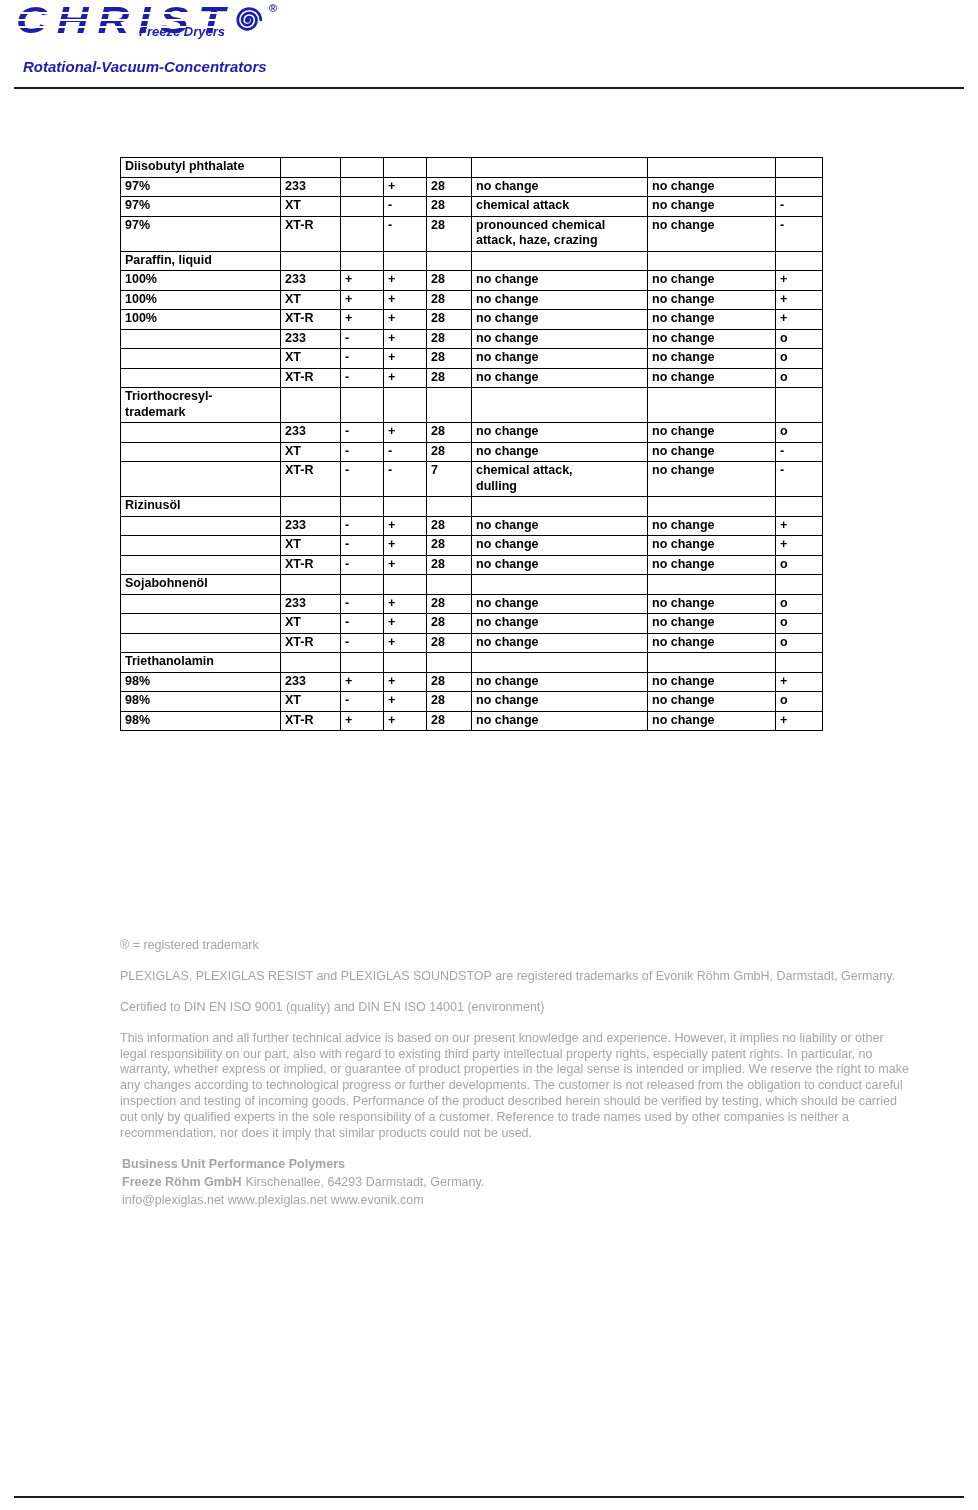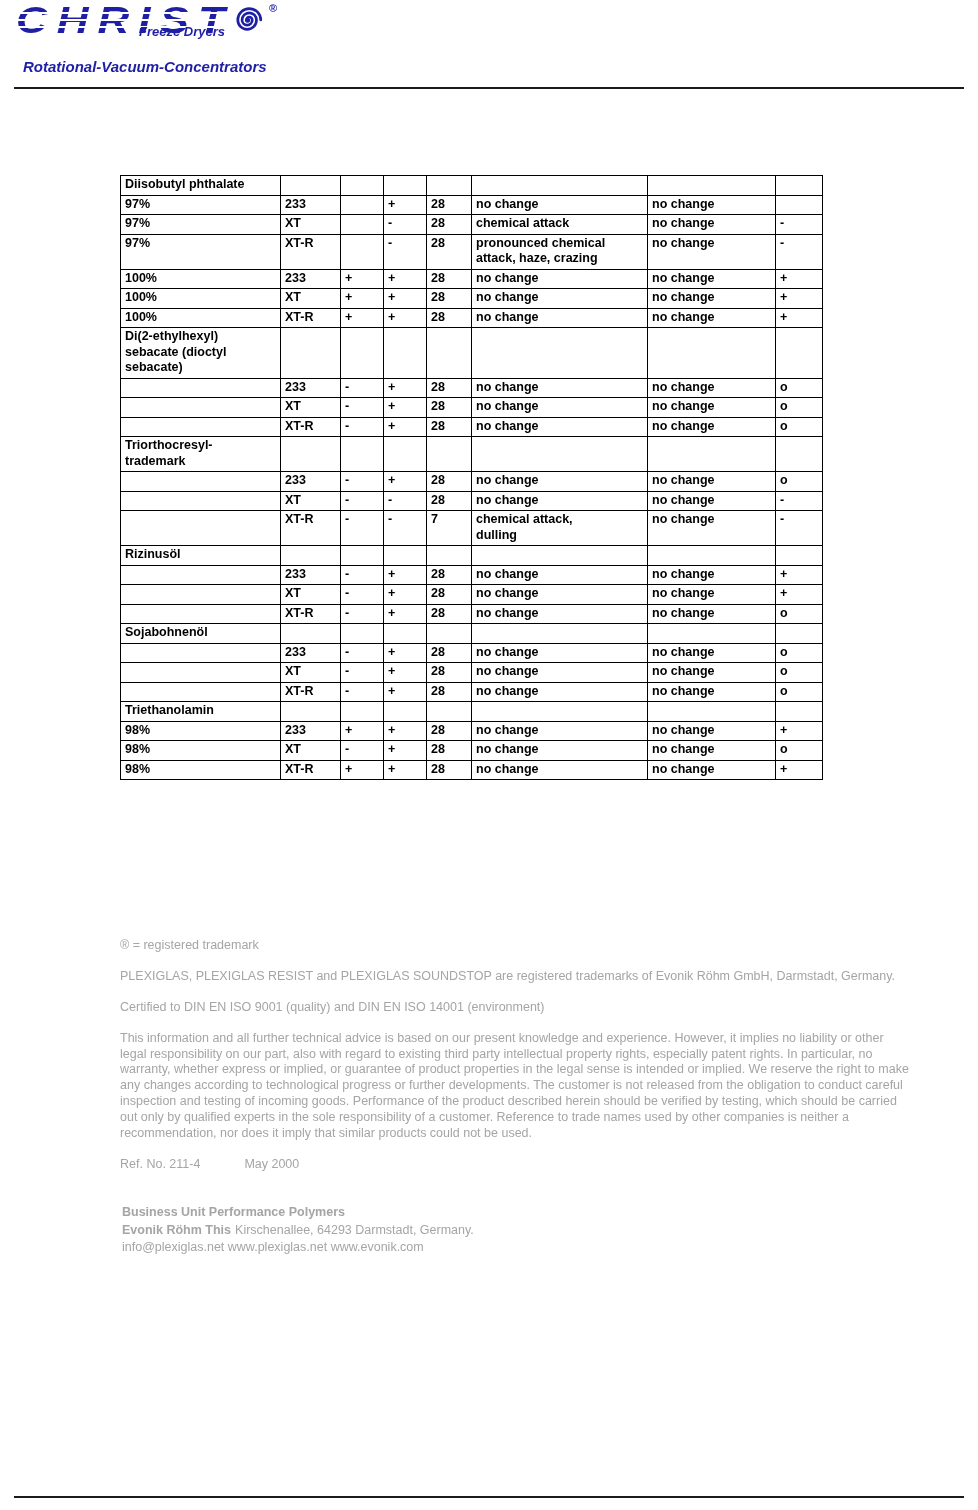--- a/index.html
+++ b/index.html
@@ -16,21 +16,21 @@
   .spiral{position:absolute;left:231px;top:3px;}
   .reg-mark{position:absolute;left:269px;top:2px;font-size:11px;font-weight:700;color:var(--brand);}
   .sub1{position:absolute;left:139px;top:24px;font-size:13px;font-weight:700;
         font-style:italic;color:var(--brand);}
   .sub2{position:absolute;left:23px;top:58px;font-size:15px;font-weight:700;
         font-style:italic;color:var(--brand);}
   .rule{position:absolute;left:14px;width:950px;height:2px;background:#1b1b1b;}
   .top-rule{top:87px;}
   .bottom-rule{top:1496px;}
   
-  table.res{position:absolute;left:120px;top:175px;border-collapse:collapse;
+  table.res{position:absolute;left:120px;top:157px;border-collapse:collapse;
             table-layout:fixed;width:702px;}
   table.res td{border:1px solid #000;font-size:12.5px;font-weight:700;color:#000;
             padding:1px 4px 2px;vertical-align:top;white-space:pre-line;line-height:1.24;}
   
   .footer{position:absolute;left:120px;top:938px;width:792px;color:var(--muted);
           font-size:12.5px;line-height:1.27;}
   .footer p{margin:0 0 15px;}
   .ref-line{margin-bottom:32px !important;}
   .date{margin-left:44px;}
   .biz-block p{margin:0 2px 2px;}
@@ -101,20 +101,30 @@
           <td>XT-R</td>
           <td></td>
           <td>-</td>
           <td>28</td>
           <td>pronounced chemical
 attack, haze, crazing</td>
           <td>no change</td>
           <td>-</td>
         </tr>
         <tr>
+          <td>Paraffin, liquid</td>
+          <td></td>
+          <td></td>
+          <td></td>
+          <td></td>
+          <td></td>
+          <td></td>
+          <td></td>
+        </tr>
+        <tr>
           <td>100%</td>
           <td>233</td>
           <td>+</td>
           <td>+</td>
           <td>28</td>
           <td>no change</td>
           <td>no change</td>
           <td>+</td>
         </tr>
         <tr>
@@ -129,32 +139,20 @@
         </tr>
         <tr>
           <td>100%</td>
           <td>XT-R</td>
           <td>+</td>
           <td>+</td>
           <td>28</td>
           <td>no change</td>
           <td>no change</td>
           <td>+</td>
-        </tr>
-        <tr>
-          <td>Di(2-ethylhexyl)
-sebacate (dioctyl
-sebacate)</td>
-          <td></td>
-          <td></td>
-          <td></td>
-          <td></td>
-          <td></td>
-          <td></td>
-          <td></td>
         </tr>
         <tr>
           <td></td>
           <td>233</td>
           <td>-</td>
           <td>+</td>
           <td>28</td>
           <td>no change</td>
           <td>no change</td>
           <td>o</td>
@@ -342,24 +340,21 @@
           <td>+</td>
         </tr>
       </tbody>
   </table>
 
   <div class="footer">
     <p>® = registered trademark</p>
     <p>PLEXIGLAS, PLEXIGLAS RESIST and PLEXIGLAS SOUNDSTOP are registered trademarks of Evonik Röhm GmbH, Darmstadt, Germany.</p>
     <p>Certified to DIN EN ISO 9001 (quality) and DIN EN ISO 14001 (environment)</p>
     <p>This information and all further technical advice is based on our present knowledge and experience. However, it implies no liability or other legal responsibility on our part, also with regard to existing third party intellectual property rights, especially patent rights. In particular, no warranty, whether express or implied, or guarantee of product properties in the legal sense is intended or implied. We reserve the right to make any changes according to technological progress or further developments. The customer is not released from the obligation to conduct careful inspection and testing of incoming goods. Performance of the product described herein should be verified by testing, which should be carried out only by qualified experts in the sole responsibility of a customer. Reference to trade names used by other companies is neither a recommendation, nor does it imply that similar products could not be used.</p>
-    <p class="ref-line">
-      <span>Ref. No. 211-4</span><span class="date">May 2000</span>
-    </p>
     <div class="biz-block">
       <p class="bold">Business Unit Performance Polymers</p>
-      <p><span class="bold">Evonik Röhm This</span><span class="addr">Kirschenallee, 64293 Darmstadt, Germany.</span></p>
+      <p><span class="bold">Freeze Röhm GmbH</span><span class="addr">Kirschenallee, 64293 Darmstadt, Germany.</span></p>
       <p>info@plexiglas.net www.plexiglas.net www.evonik.com</p>
     </div>
   </div>
 
   <div class="rule bottom-rule"></div>
 </div>
 
 </body></html>

